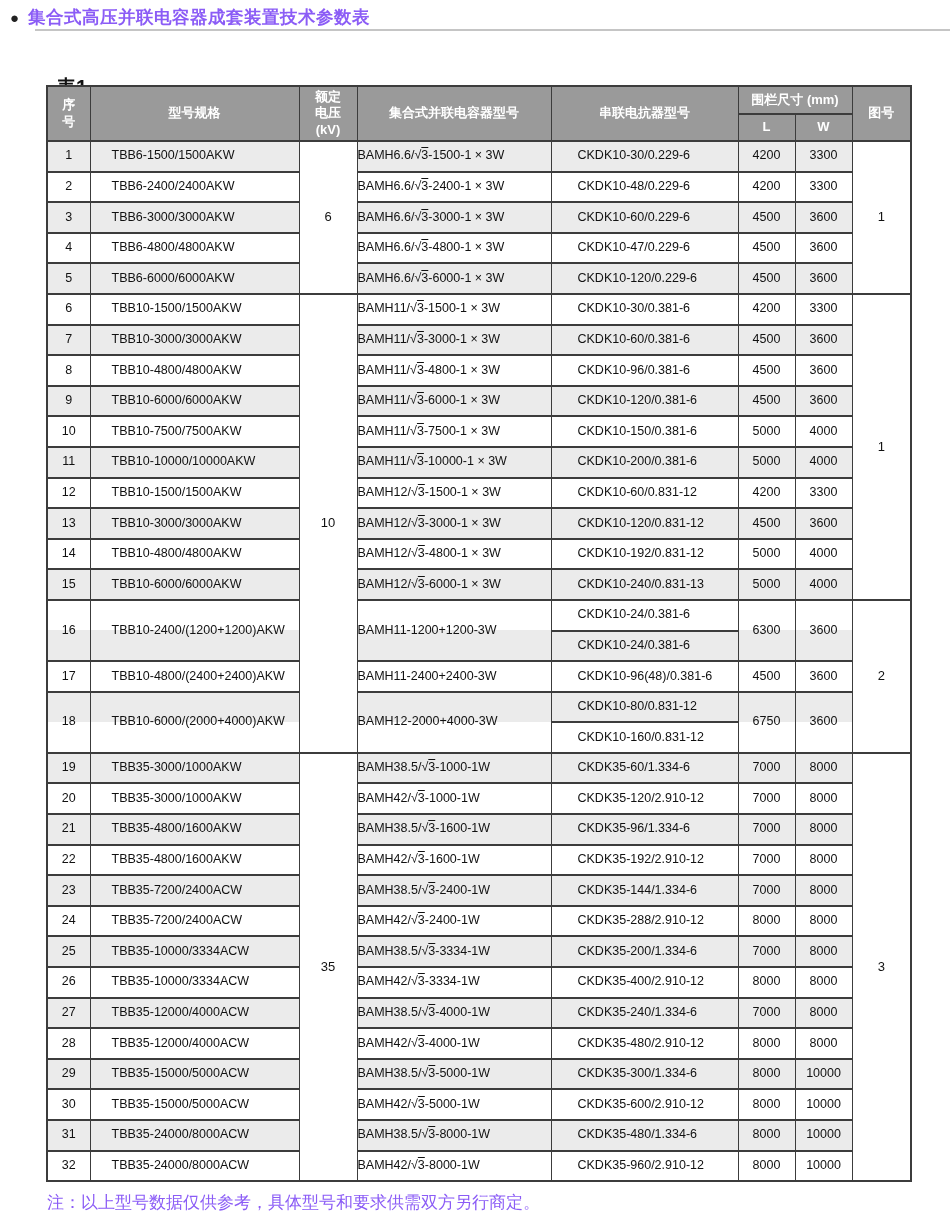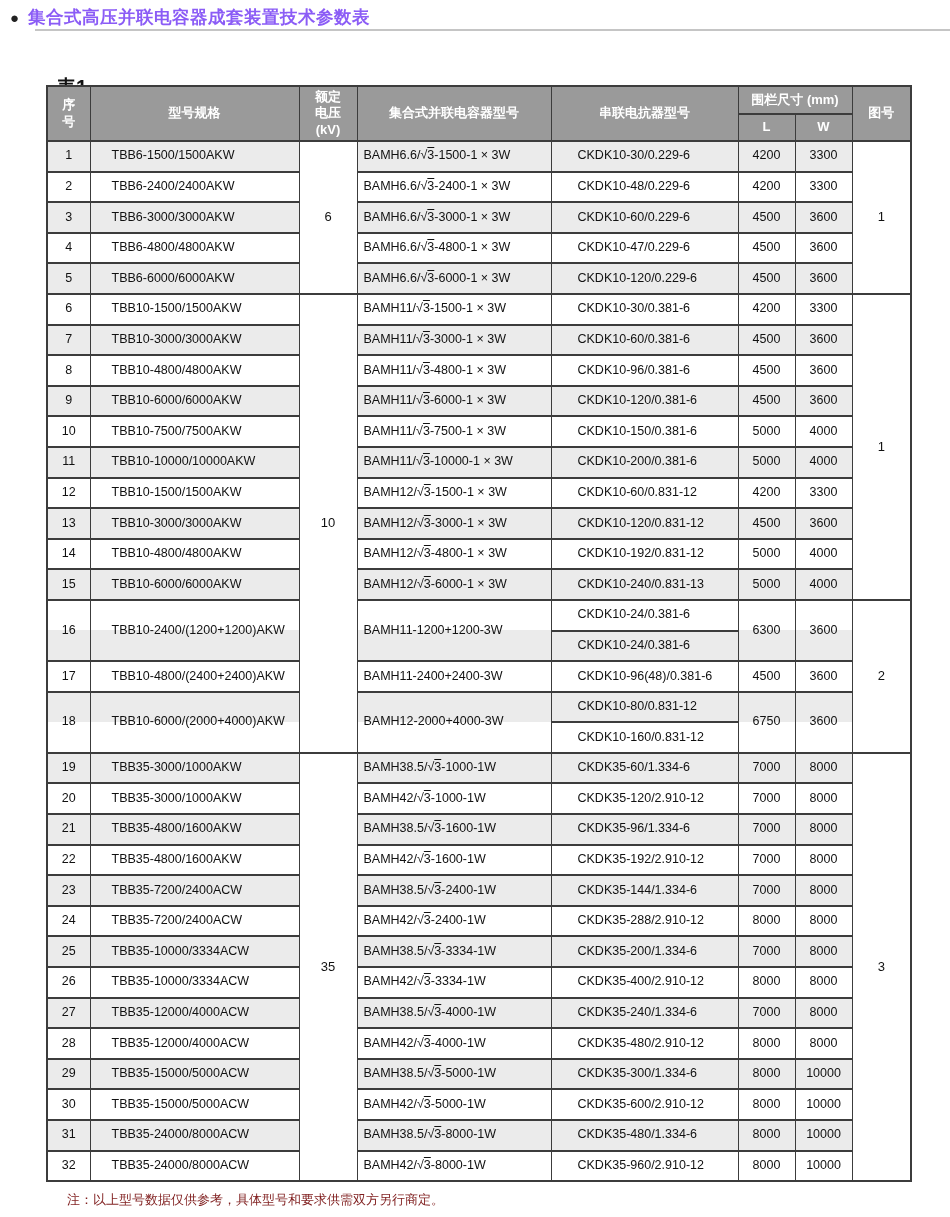--- a/index.html
+++ b/index.html
@@ -28,29 +28,29 @@
   thead th{
     background:var(--header-bg);color:var(--header-text);
     font-size:13px;font-weight:bold;text-align:center;
     white-space:pre-line;line-height:1.28;
   }
   tbody td{font-size:12.5px;line-height:1.1;}
   tr.hr1{height:28px;} tr.hr2{height:27px;} tbody tr{height:30.6px;}
   td.seq,td.lw,td.volt,td.fig{text-align:center;}
   td.volt,td.fig{font-size:13px;}
   td.model{text-align:left;padding-left:21px;}
-  td.cap{text-align:left;padding-left:6px;}
+  td.cap{text-align:left;padding-left:0;}
   td.react{text-align:left;padding-left:26px;}
   td.g{background:var(--stripe);}
   td.w{background:var(--white);}
   td.plain{background:var(--white);}
   td.wg{background:linear-gradient(var(--white) 0 50%,var(--stripe) 50% 100%);}
   td.gw{background:linear-gradient(var(--stripe) 0 50%,var(--white) 50% 100%);margin-top:19px;}
   .ovl{text-decoration:overline;}
-  .note{position:absolute;top:1191px;left:47px;font-size:13px;color:#7f1d1d;margin-left:20px;}
+  .note{position:absolute;top:1191px;left:47px;font-size:17px;color:#8b5cf6;}
 </style>
 </head>
 <body>
 
 <div>
   <div class="title-row">
     <span class="bullet">●</span>
     <span class="title-text">集合式高压并联电容器成套装置技术参数表</span>
   </div>
   <div class="rule"></div>

